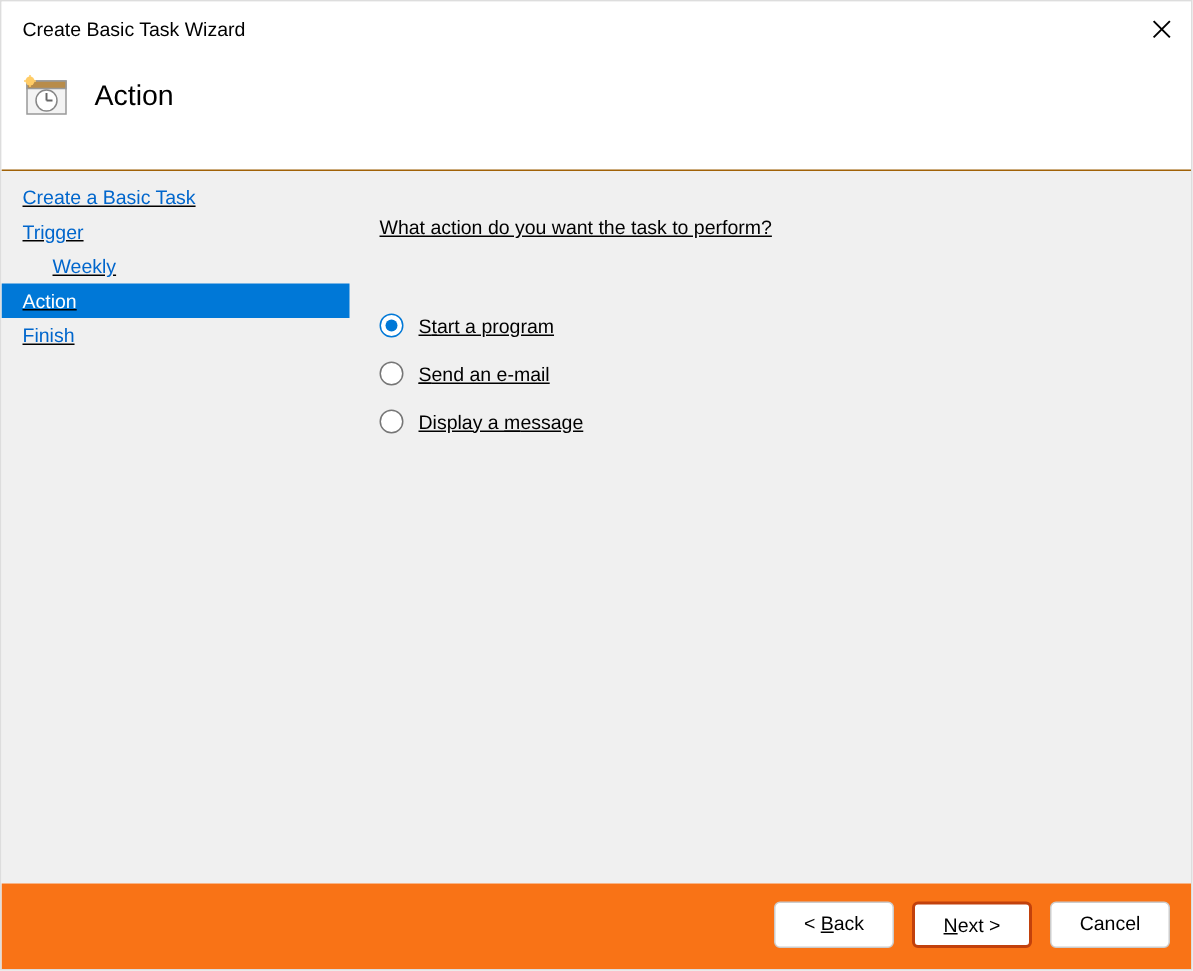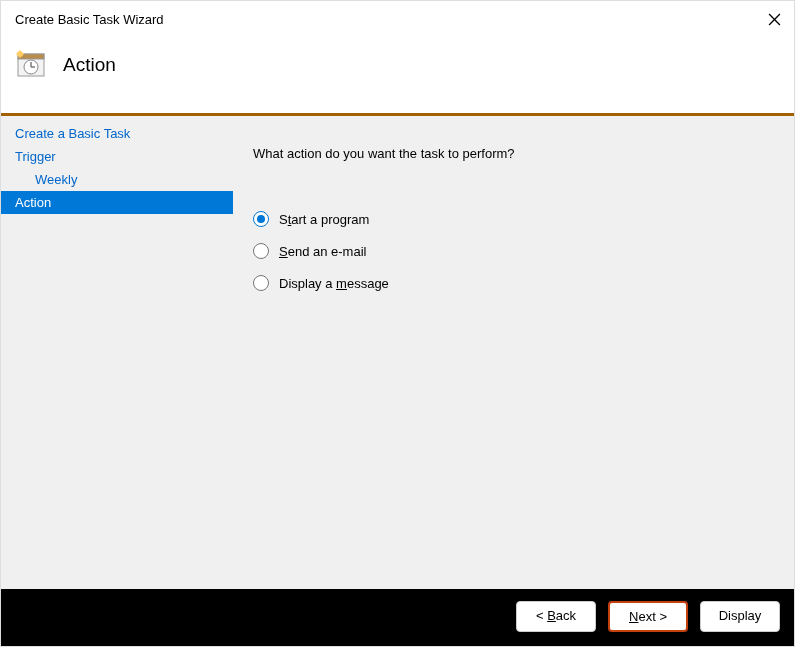--- a/index.html
+++ b/index.html
@@ -54,21 +54,22 @@
       margin-right: 16px;
     }
     .wizard-heading {
       font-size: 19px;
       font-weight: normal;
     }
     .main-area {
       flex: 1;
       display: flex;
       background: #f0f0f0;
-      border-top: 3px solid #a16207;
+      border-top: 1px solid #a16207;
+      text-decoration: underline;
     }
     .sidebar {
       width: 232px;
       padding: 6px 0 0 0;
     }
     .sidebar-item {
       padding: 4px 12px 4px 14px;
       font-size: 13px;
       cursor: pointer;
     }
@@ -116,21 +117,21 @@
       width: 8px;
       height: 8px;
       border-radius: 50%;
       background: #0078d7;
     }
     .option-label {
       font-size: 13px;
     }
     .footer {
       padding: 12px 14px 14px 14px;
-      background: #000000;
+      background: #f97316;
       display: flex;
       justify-content: flex-end;
       gap: 12px;
     }
     .btn {
       min-width: 80px;
       padding: 6px 14px;
       font-size: 13px;
       background: #fff;
       border: 1px solid #ccc;
@@ -175,20 +176,21 @@
   </svg>
   <div class="wizard-heading">Action</div>
 </div>
 
 <div class="main-area">
   <div class="sidebar">
     <div class="sidebar-item link">Create a Basic Task</div>
     <div class="sidebar-item link">Trigger</div>
     <div class="sidebar-item link indent">Weekly</div>
     <div class="sidebar-item active">Action</div>
+    <div class="sidebar-item link">Finish</div>
   </div>
 
   <div class="content">
     <div class="prompt-text">What action do you want the task to perform?</div>
 
     <label class="option-row">
       <span class="radio selected"></span>
       <span class="option-label"><span>S</span><span class="underline">t</span><span>art a program</span></span>
     </label>
 
@@ -200,14 +202,14 @@
     <label class="option-row">
       <span class="radio"></span>
       <span class="option-label"><span>Display a </span><span class="underline">m</span><span>essage</span></span>
     </label>
   </div>
 </div>
 
 <div class="footer">
   <div class="btn"><span>&lt; </span><span class="underline">B</span><span>ack</span></div>
   <div class="btn primary"><span class="underline">N</span><span>ext &gt;</span></div>
-  <div class="btn">Display</div>
+  <div class="btn">Cancel</div>
 </div>
 
 </body></html>

